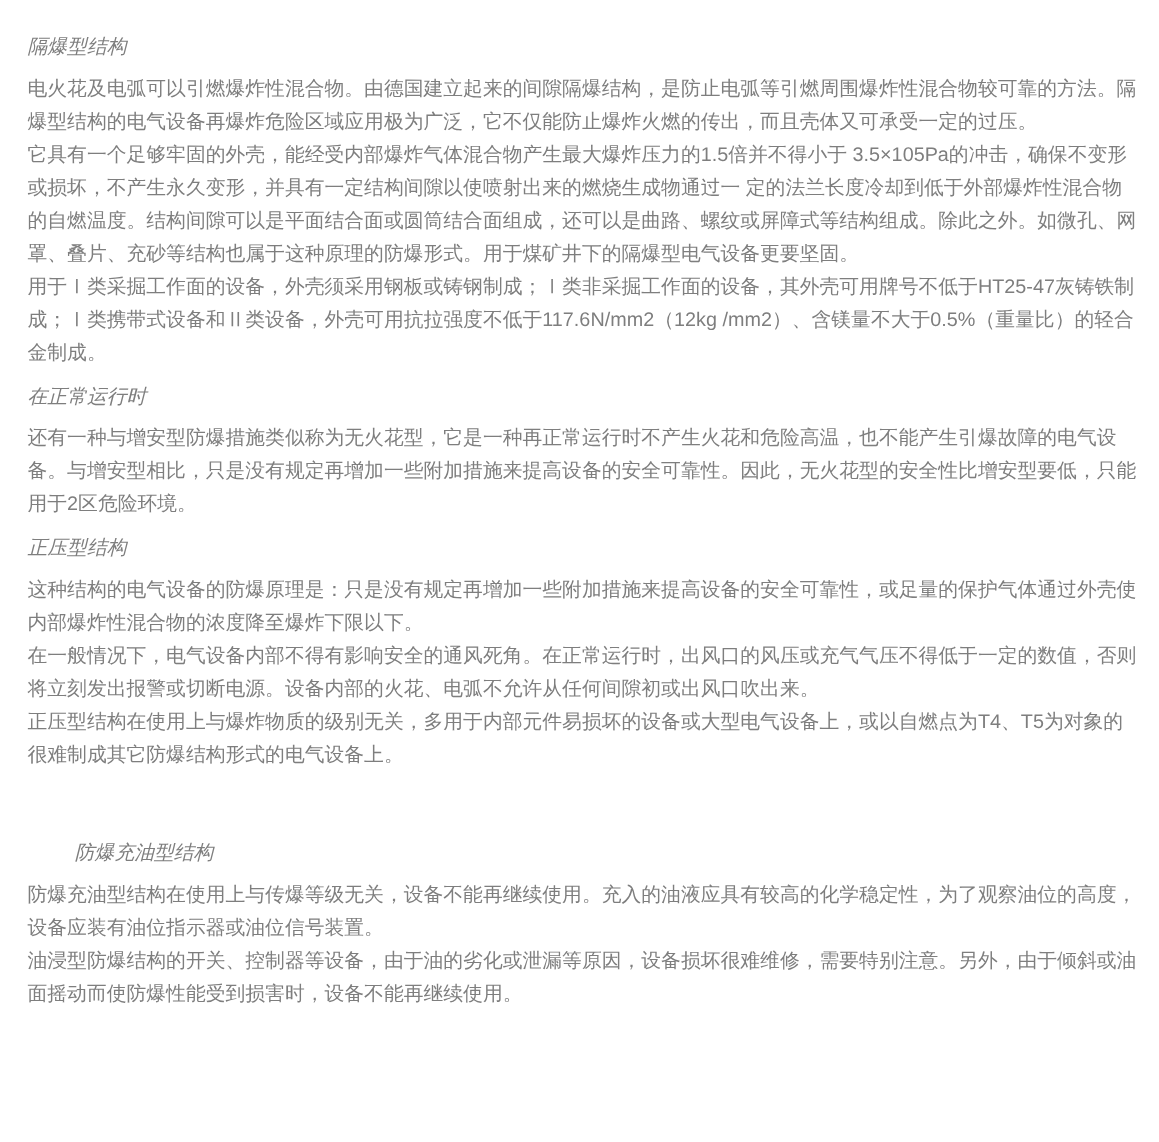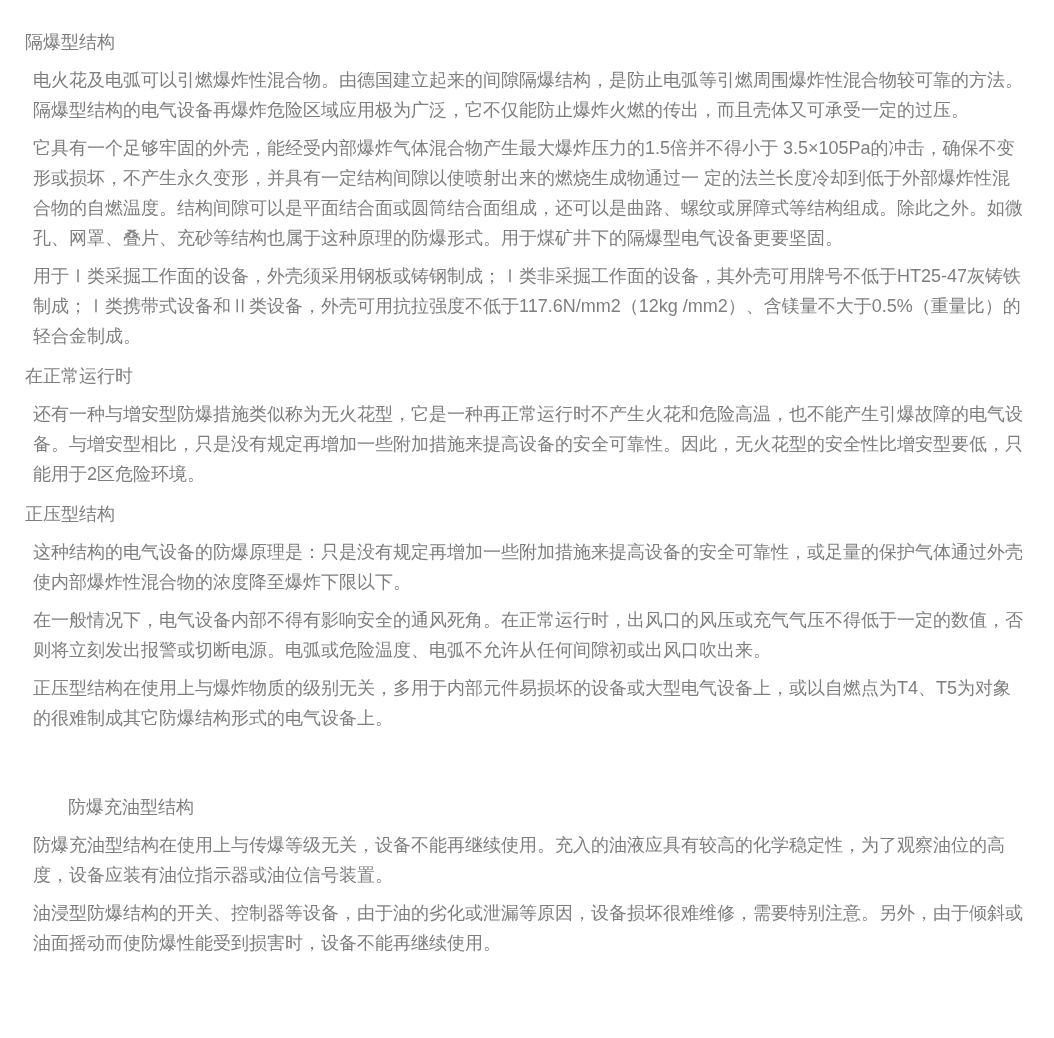--- a/index.html
+++ b/index.html
@@ -17,45 +17,46 @@
     padding: 17px 20px 0 25px;
     font-size: 18px;
     line-height: 30px;
     text-align: left;
   }
   .sec-title {
     font-size: 18px;
     font-weight: normal;
     line-height: 30px;
     margin: 10px 0 8px 0;
+    font-style: italic;
   }
   .sec-title.extra-gap {
     margin-top: 59px;
     margin-left: 43px;
   }
   .doc p {
-    margin: 8px;
+    margin: 0;
     word-break: normal;
   }
 </style>
 </head>
 <body style="background: rgb(255, 255, 255); color: rgb(126, 126, 126);">
 
 <div class="doc">
 
   <h3 class="sec-title">隔爆型结构</h3>
   <p>电火花及电弧可以引燃爆炸性混合物。由德国建立起来的间隙隔爆结构，是防止电弧等引燃周围爆炸性混合物较可靠的方法。隔爆型结构的电气设备再爆炸危险区域应用极为广泛，它不仅能防止爆炸火燃的传出，而且壳体又可承受一定的过压。</p>
   <p>它具有一个足够牢固的外壳，能经受内部爆炸气体混合物产生最大爆炸压力的1.5倍并不得小于 3.5×105Pa的冲击，确保不变形或损坏，不产生永久变形，并具有一定结构间隙以使喷射出来的燃烧生成物通过一 定的法兰长度冷却到低于外部爆炸性混合物的自燃温度。结构间隙可以是平面结合面或圆筒结合面组成，还可以是曲路、螺纹或屏障式等结构组成。除此之外。如微孔、网罩、叠片、充砂等结构也属于这种原理的防爆形式。用于煤矿井下的隔爆型电气设备更要坚固。</p>
   <p>用于Ⅰ类采掘工作面的设备，外壳须采用钢板或铸钢制成；Ⅰ类非采掘工作面的设备，其外壳可用牌号不低于HT25-47灰铸铁制成；Ⅰ类携带式设备和Ⅱ类设备，外壳可用抗拉强度不低于117.6N/mm2（12kg /mm2）、含镁量不大于0.5%（重量比）的轻合金制成。</p>
 
   <h3 class="sec-title">在正常运行时</h3>
   <p>还有一种与增安型防爆措施类似称为无火花型，它是一种再正常运行时不产生火花和危险高温，也不能产生引爆故障的电气设备。与增安型相比，只是没有规定再增加一些附加措施来提高设备的安全可靠性。因此，无火花型的安全性比增安型要低，只能用于2区危险环境。</p>
 
   <h3 class="sec-title">正压型结构</h3>
   <p>这种结构的电气设备的防爆原理是：只是没有规定再增加一些附加措施来提高设备的安全可靠性，或足量的保护气体通过外壳使内部爆炸性混合物的浓度降至爆炸下限以下。</p>
-  <p>在一般情况下，电气设备内部不得有影响安全的通风死角。在正常运行时，出风口的风压或充气气压不得低于一定的数值，否则将立刻发出报警或切断电源。电弧或危险温度、电弧不允许从任何间隙初或出风口吹出来。</p>
+  <p>在一般情况下，电气设备内部不得有影响安全的通风死角。在正常运行时，出风口的风压或充气气压不得低于一定的数值，否则将立刻发出报警或切断电源。设备内部的火花、电弧不允许从任何间隙初或出风口吹出来。</p>
   <p>正压型结构在使用上与爆炸物质的级别无关，多用于内部元件易损坏的设备或大型电气设备上，或以自燃点为T4、T5为对象的很难制成其它防爆结构形式的电气设备上。</p>
 
   <h3 class="sec-title extra-gap">防爆充油型结构</h3>
   <p>防爆充油型结构在使用上与传爆等级无关，设备不能再继续使用。充入的油液应具有较高的化学稳定性，为了观察油位的高度，设备应装有油位指示器或油位信号装置。</p>
   <p>油浸型防爆结构的开关、控制器等设备，由于油的劣化或泄漏等原因，设备损坏很难维修，需要特别注意。另外，由于倾斜或油面摇动而使防爆性能受到损害时，设备不能再继续使用。</p>
 
 </div>
 
 </body></html>

